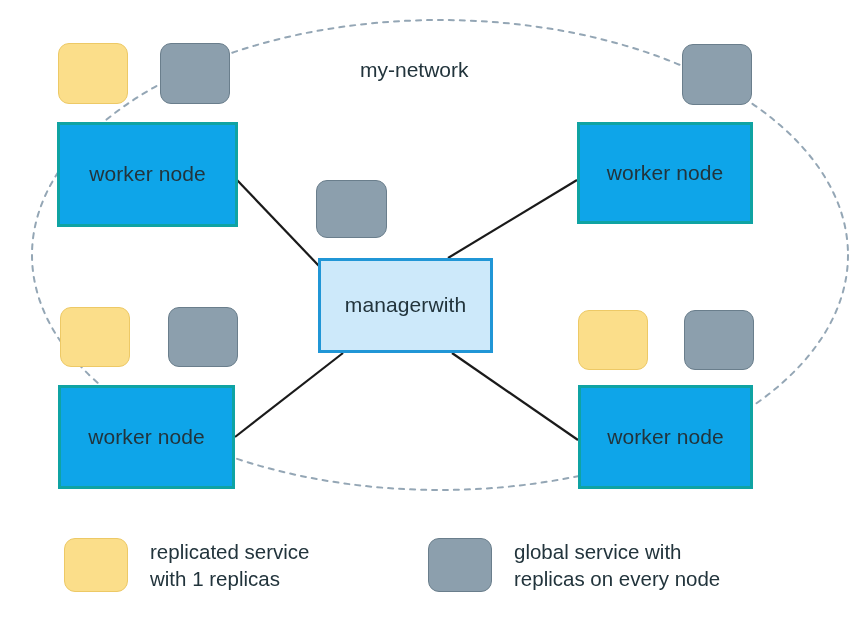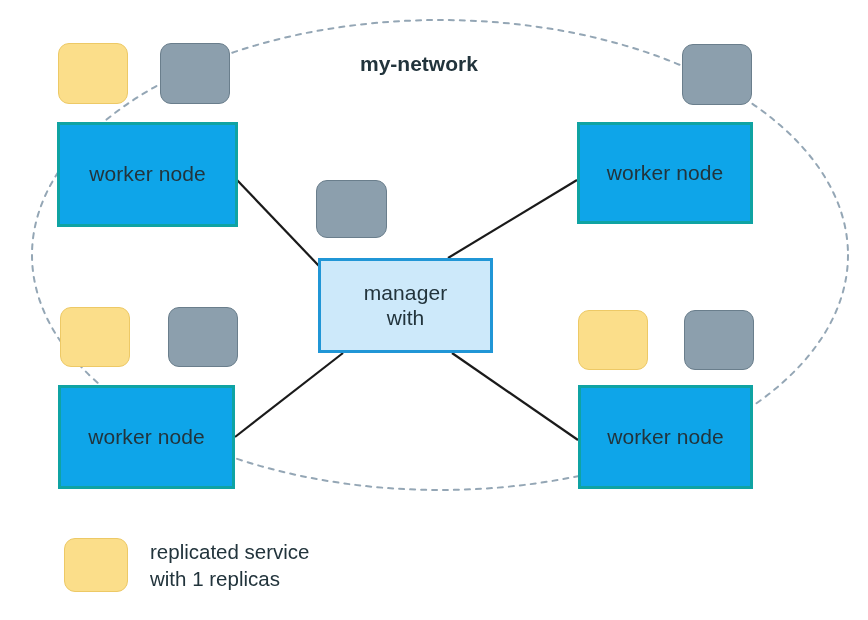--- a/index.html
+++ b/index.html
@@ -91,54 +91,59 @@
 
     <line x1="237" y1="180" x2="319" y2="266" stroke="#1A1A1A" stroke-width="2.2"></line>
 
     <line x1="577" y1="180" x2="448" y2="258" stroke="#1A1A1A" stroke-width="2.2"></line>
 
     <line x1="235" y1="437" x2="343" y2="353" stroke="#1A1A1A" stroke-width="2.2"></line>
 
     <line x1="578" y1="440" x2="452" y2="353" stroke="#1A1A1A" stroke-width="2.2"></line>
   </svg>
 
-  <div class="net-label" style="left:360px; top:52px;font-weight:bold;">my-network</div>
+  <div class="net-label" style="left:360px; top:58px;">my-network</div>
 
   <div class="svc svc-replicated" style="left:58px; top:43px; width:70px; height:61px;"></div>
   <div class="svc svc-global" style="left:160px; top:43px; width:70px; height:61px;"></div>
   <div class="svc svc-global" style="left:682px; top:44px; width:70px; height:61px;"></div>
 
   <div class="svc svc-global" style="left:316px; top:180px; width:71px; height:58px;"></div>
 
   <div class="svc svc-replicated" style="left:60px; top:307px; width:70px; height:60px;"></div>
   <div class="svc svc-global" style="left:168px; top:307px; width:70px; height:60px;"></div>
   <div class="svc svc-replicated" style="left:578px; top:310px; width:70px; height:60px;"></div>
   <div class="svc svc-global" style="left:684px; top:310px; width:70px; height:60px;"></div>
 
   <div class="node-box worker-box" style="left:57px; top:122px; width:181px; height:105px;">
     <span>worker node</span>
   </div>
 
   <div class="node-box worker-box" style="left:577px; top:122px; width:176px; height:102px;">
     <span>worker node</span>
   </div>
 
-  <div class="node-box manager-box" style="left:318px; top:258px; width:175px; height:95px; flex-direction:column;">
+  <div class="node-box manager-box" style="left:318px; top:258px; width:175px; height:95px; ">
     <span>manager</span>
     <span>with</span>
   </div>
 
   <div class="node-box worker-box" style="left:58px; top:385px; width:177px; height:104px;">
     <span>worker node</span>
   </div>
 
   <div class="node-box worker-box" style="left:578px; top:385px; width:175px; height:104px;">
     <span>worker node</span>
   </div>
 
   <div class="legend-item" style="left:64px; top:538px;">
     <div class="legend-swatch svc-replicated"></div>
     <div class="legend-text">replicated service
 with 1 replicas</div>
   </div>
 
+  <div class="legend-item" style="left:428px; top:538px;">
+    <div class="legend-swatch svc-global"></div>
+    <div class="legend-text">global service with
+replicas on every node</div>
+  </div>
 
 </div>
 
 </body></html>

